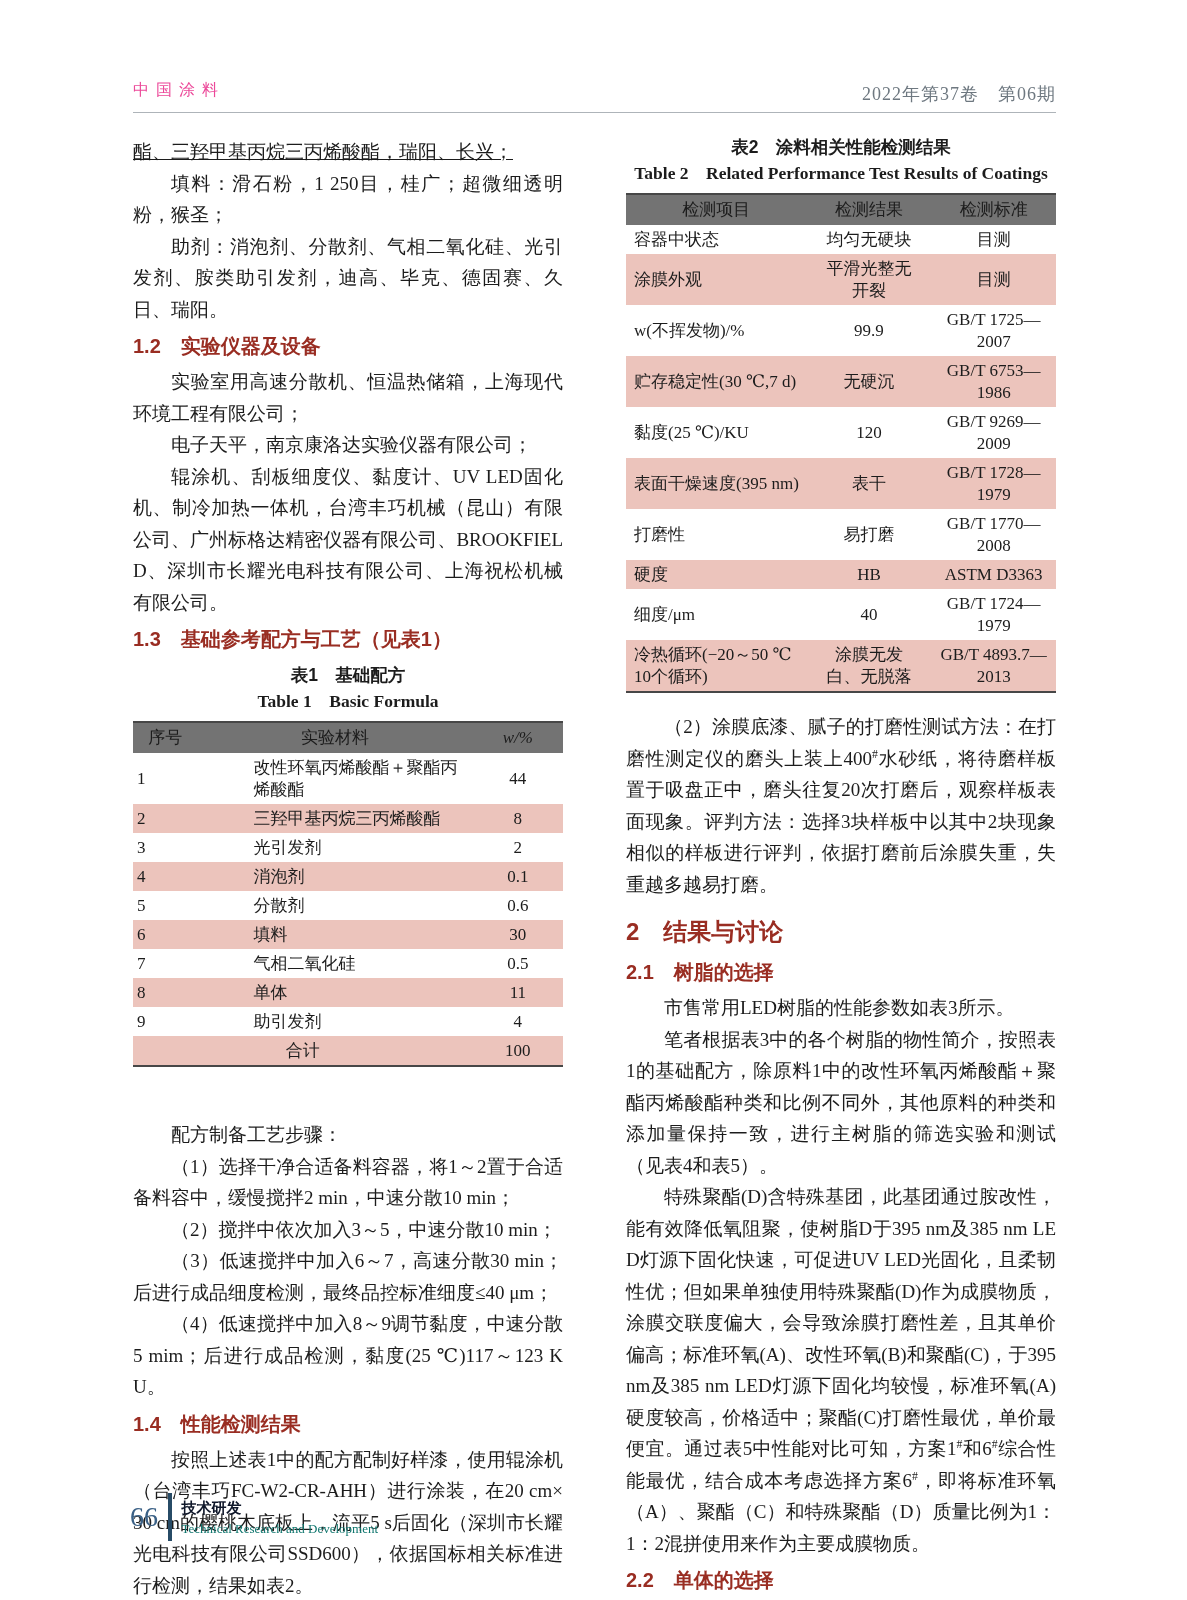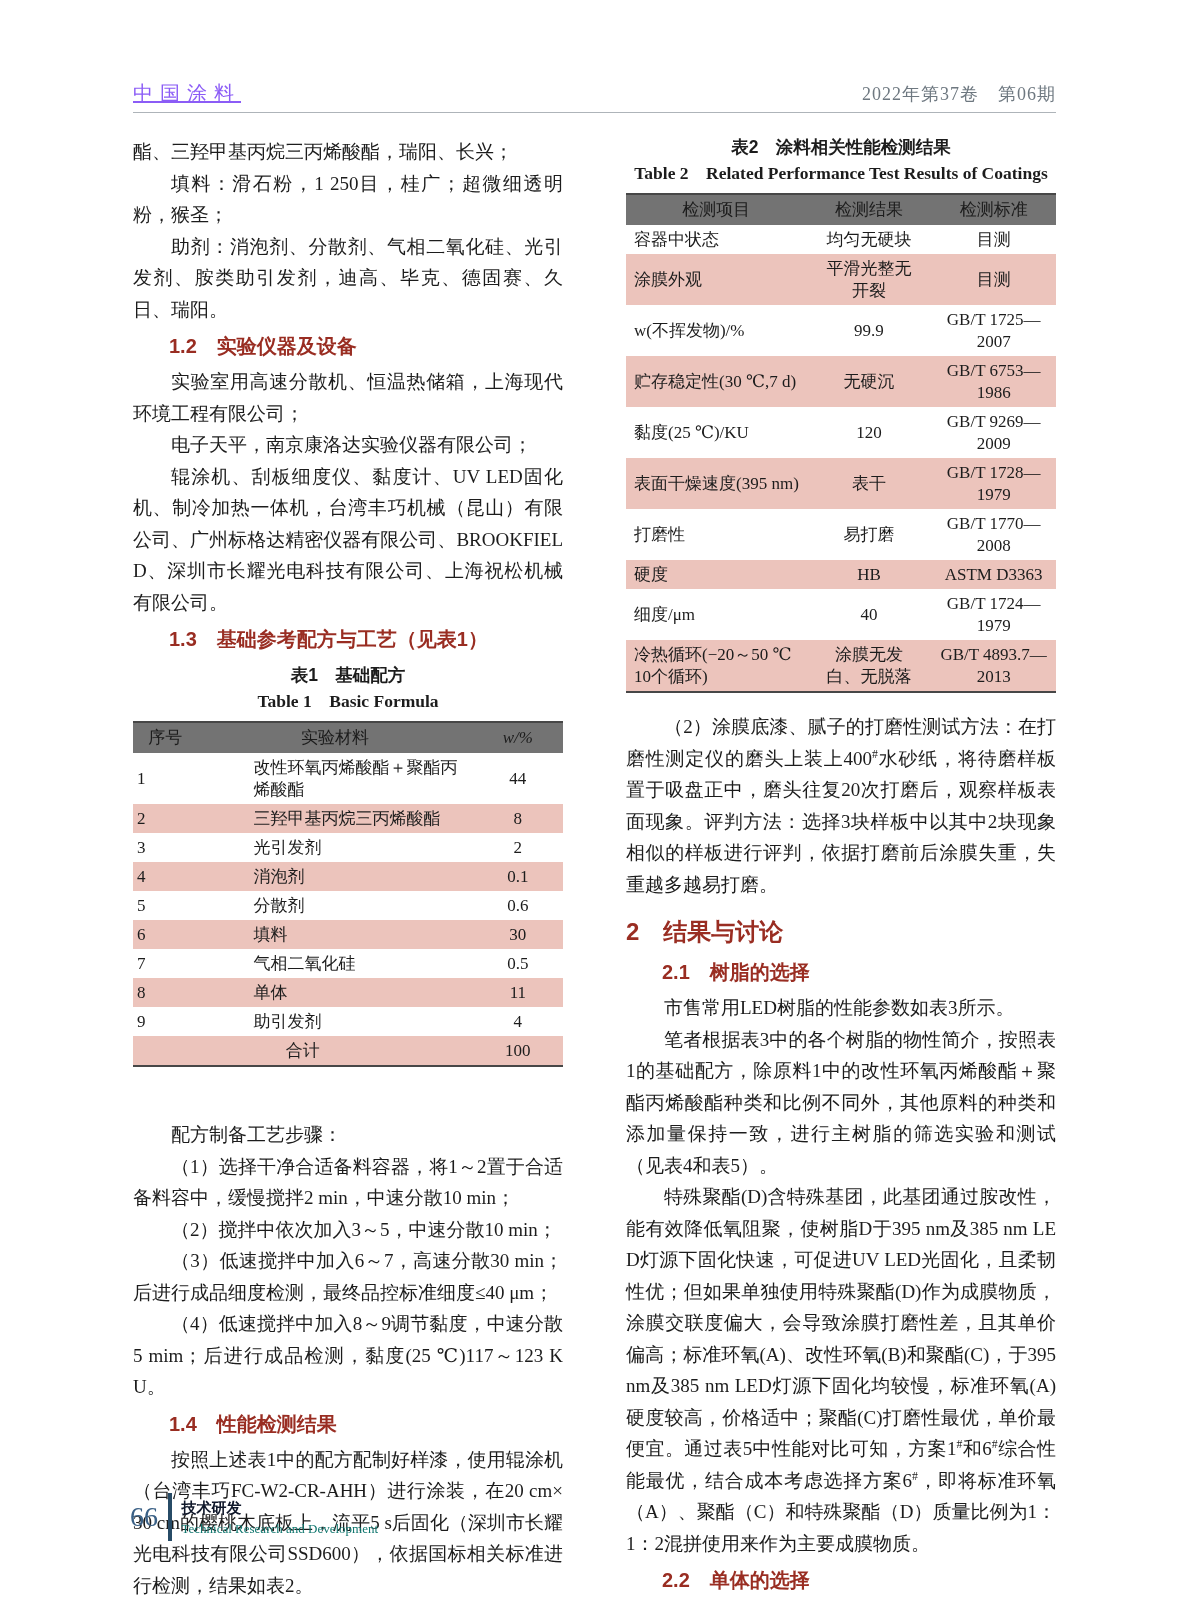--- a/index.html
+++ b/index.html
@@ -4,44 +4,44 @@
 <style>
   html,body { margin:0; padding:0; background:#ffffff; }
   .page {
     position:relative; width:1187px; height:1600px; background:#ffffff;
     font-family:"Liberation Serif","DejaVu Serif",serif; color:#1c1c1c;
     overflow:hidden;
   }
   
   .runhead { position:absolute; top:80px; left:133px; width:923px; }
   .runhead .journal {
-    position:absolute; left:0; top:0; font-size:20px; color:#8b5cf6; letter-spacing:7px;text-decoration:underline;
+    position:absolute; left:0; top:0; font-size:16px; color:#ec4899; letter-spacing:7px;
   }
   .runhead .issue {
     position:absolute; right:0; top:2px; font-size:18px; color:#6e7density;
     color:#6e7880; letter-spacing:1px;
   }
   .head-rule { position:absolute; top:112px; left:133px; width:923px; border-top:1.5px solid #aeb4b9; }
 
   
   .col { position:absolute; width:430px; }
   .col-left  { left:133px; top:136px; }
   .col-right { left:626px; top:131px; }
 
   p.body {
     margin:0; font-size:19px; line-height:31.5px; text-align:justify;
     text-indent:2em; word-break:break-all;
   }
-  p.noind { text-indent:0; }
+  p.noind { text-indent:0;text-decoration:underline; }
 
   .sec-h {
     font-family:"Liberation Sans","DejaVu Sans",sans-serif; font-weight:bold;
     color:#992d22; font-size:20px; margin:7px 0 6px 0; line-height:28px;
   }
-  .sec-h .num { margin-right:20px;margin-left:36px; }
+  .sec-h .num { margin-right:20px; }
   .sec-h2 {
     font-family:"Liberation Sans","DejaVu Sans",sans-serif; font-weight:bold;
     color:#992d22; font-size:24px; margin:16px 0 10px 0; line-height:32px;
   }
   .sec-h2 .num { margin-right:24px; }
 
   
   .tblwrap { margin:10px 0 0 0; }
   .cap-zh {
     text-align:center; font-family:"Liberation Sans","DejaVu Sans",sans-serif;

